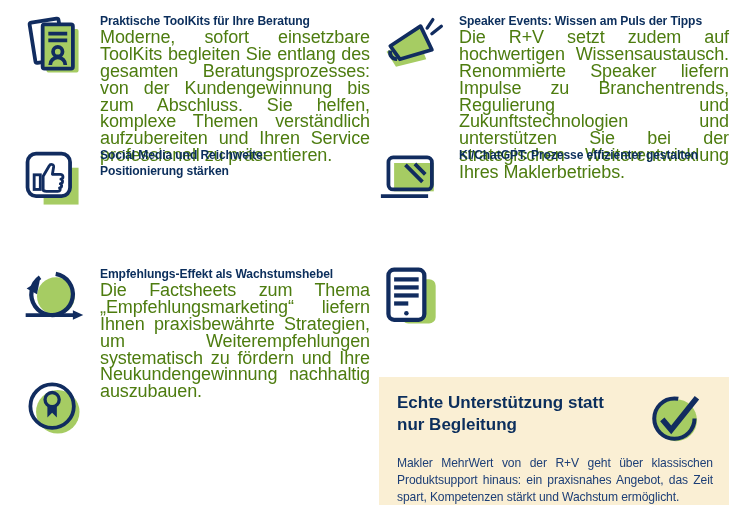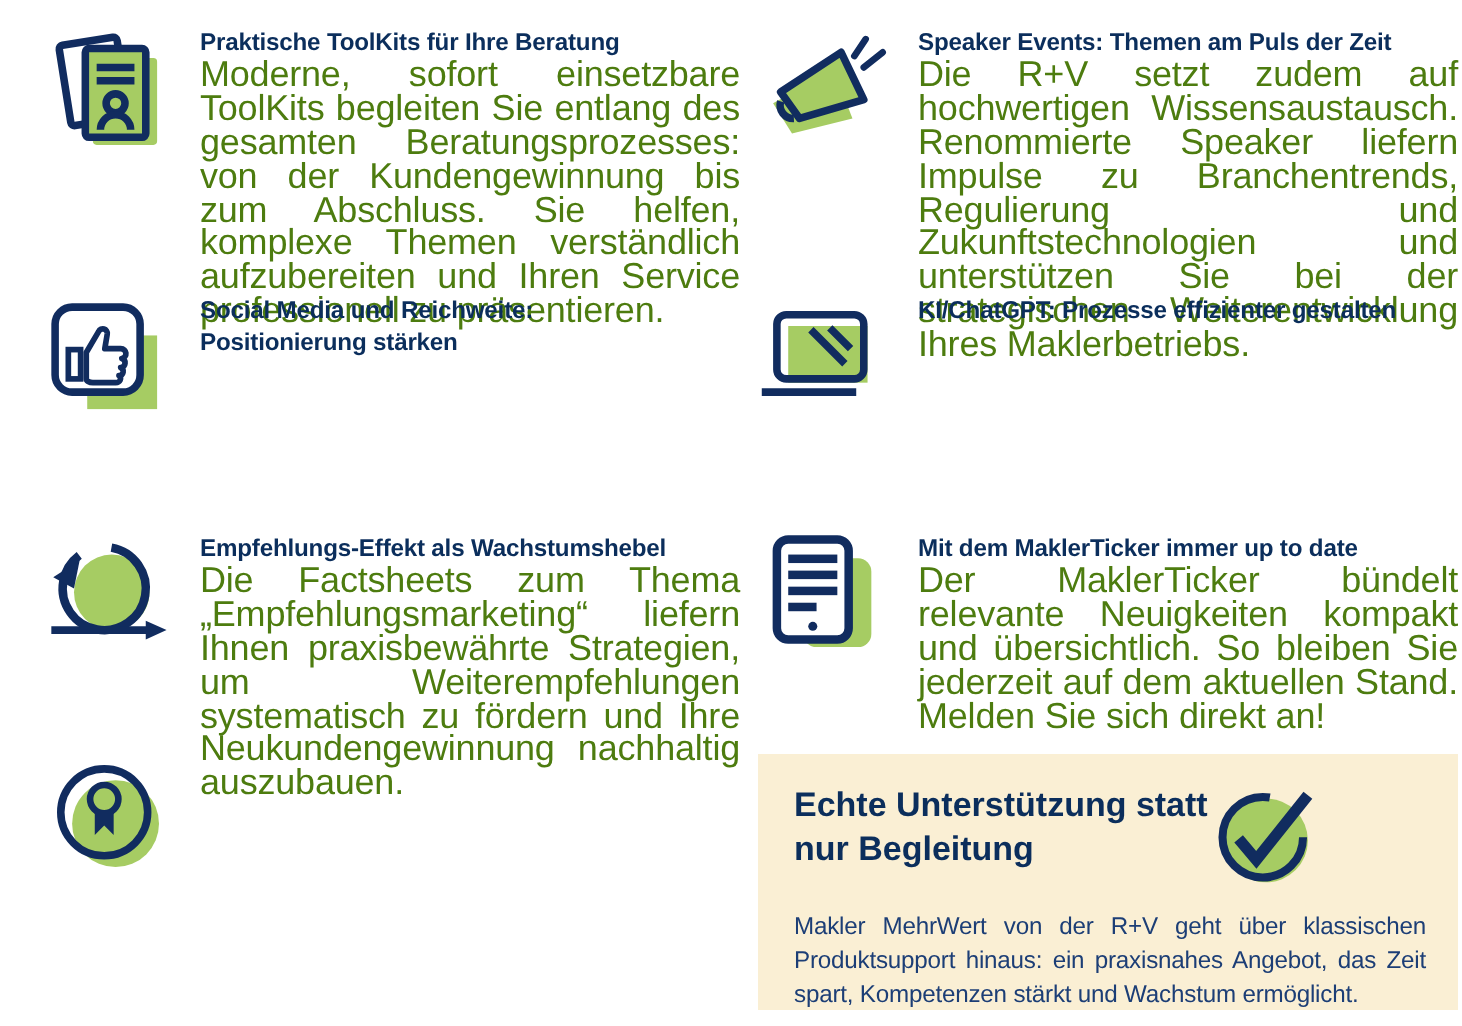--- a/index.html
+++ b/index.html
@@ -34,21 +34,21 @@
   .ns{fill:none;stroke:#112C5F;stroke-width:4;}
   .wf{fill:#ffffff;}
   
   .highlight{
     grid-column:2;
     background:#FAEFD4;
     width:350px;height:128px;margin-top:2px;
     box-sizing:border-box;
     padding:15px 16px 12px 18px;
   }
-  .hl-head{display:flex;align-items:flex-start;}
+  .hl-head{display:flex;justify-content:space-between;align-items:flex-start;}
   .hl-title{
     margin:0;font-size:17px;line-height:21.5px;font-weight:700;
     color:#0B2E5C;white-space:pre-line;
   }
   .hl-icon svg{width:58px;height:58px;display:block;margin:-4px 8px 0 0;}
   .hl-body{
     margin:9px 0 16px;font-size:12.1px;line-height:17px;color:#1C3E76;
     text-align:justify;letter-spacing:-0.1px;hyphens:auto;
   }
 </style>
@@ -80,21 +80,21 @@
     <section class="feature">
       <div class="icon-wrap">
         <svg viewBox="0 0 72 72">
           <path class="gf" d="M8 42 L40 24 L50 50 L18 58 Z"></path>
           <path d="M12 36 L44 15 L56 40 L22 50 Z" fill="#A6CC63" stroke="#112C5F" stroke-width="4" stroke-linejoin="round"></path>
           <path class="ns" stroke-width="3.5" d="M12 41a7 7 0 0 0 7 9"></path>
           <path d="M57 8l-6 9M66 15l-10 8" fill="none" stroke="#112C5F" stroke-width="3.5" stroke-linecap="round"></path>
         </svg>
       </div>
       <div class="ft-text">
-        <h3 class="ft-title">Speaker Events: Themen am Puls der Zeit</h3>
+        <h3 class="ft-title">Speaker Events: Wissen am Puls der Tipps</h3>
         <p class="ft-body">Die R+V setzt zudem auf hochwertigen Wissensaustausch. Renommierte Speaker liefern Impulse zu Branchentrends, Regulierung und Zukunftstechnologien und unterstützen Sie bei der strategischen Weiterentwicklung Ihres Maklerbetriebs.</p>
       </div>
     </section>
 
     <section class="feature">
       <div class="icon-wrap">
         <svg viewBox="0 0 72 72">
           <rect class="gf" x="25" y="23" width="37" height="39"></rect>
           <rect x="8" y="8" width="45" height="45" rx="9" fill="#fff" stroke="#112C5F" stroke-width="4"></rect>
           <rect x="15" y="30.5" width="6.5" height="15.5" fill="none" stroke="#112C5F" stroke-width="3"></rect>
@@ -142,24 +142,20 @@
         <svg viewBox="0 0 72 72">
           <rect class="gf" x="24" y="15" width="36" height="47" rx="7"></rect>
           <rect x="10" y="5" width="38" height="53" rx="6" fill="#fff" stroke="#112C5F" stroke-width="4.5"></rect>
           <rect class="nf" x="16" y="13" width="26" height="4.5"></rect>
           <rect class="nf" x="16" y="21.5" width="26" height="4.5"></rect>
           <rect class="nf" x="16" y="30" width="26" height="4.5"></rect>
           <rect class="nf" x="16" y="38.5" width="15" height="4.5"></rect>
           <circle class="nf" cx="29" cy="51" r="2.4"></circle>
         </svg>
       </div>
-      <div class="ft-text">
-        <h3 class="ft-title">Mit dem MaklerTicker immer up to date</h3>
-        <p class="ft-body">Der MaklerTicker bündelt relevante Neuigkeiten kompakt und übersichtlich. So bleiben Sie jederzeit auf dem aktuellen Stand. Melden Sie sich direkt an!</p>
-      </div>
     </section>
 
     <section class="feature">
       <div class="icon-wrap">
         <svg viewBox="0 0 72 72">
           <circle class="gf" cx="40" cy="39" r="23"></circle>
           <circle class="ns" cx="34" cy="33" r="23"></circle>
           <circle fill="none" stroke="#112C5F" stroke-width="3.5" cx="34" cy="26" r="7.5"></circle>
           <path class="nf" d="M29 32v13l5-5 5 5V32z"></path>
         </svg>

